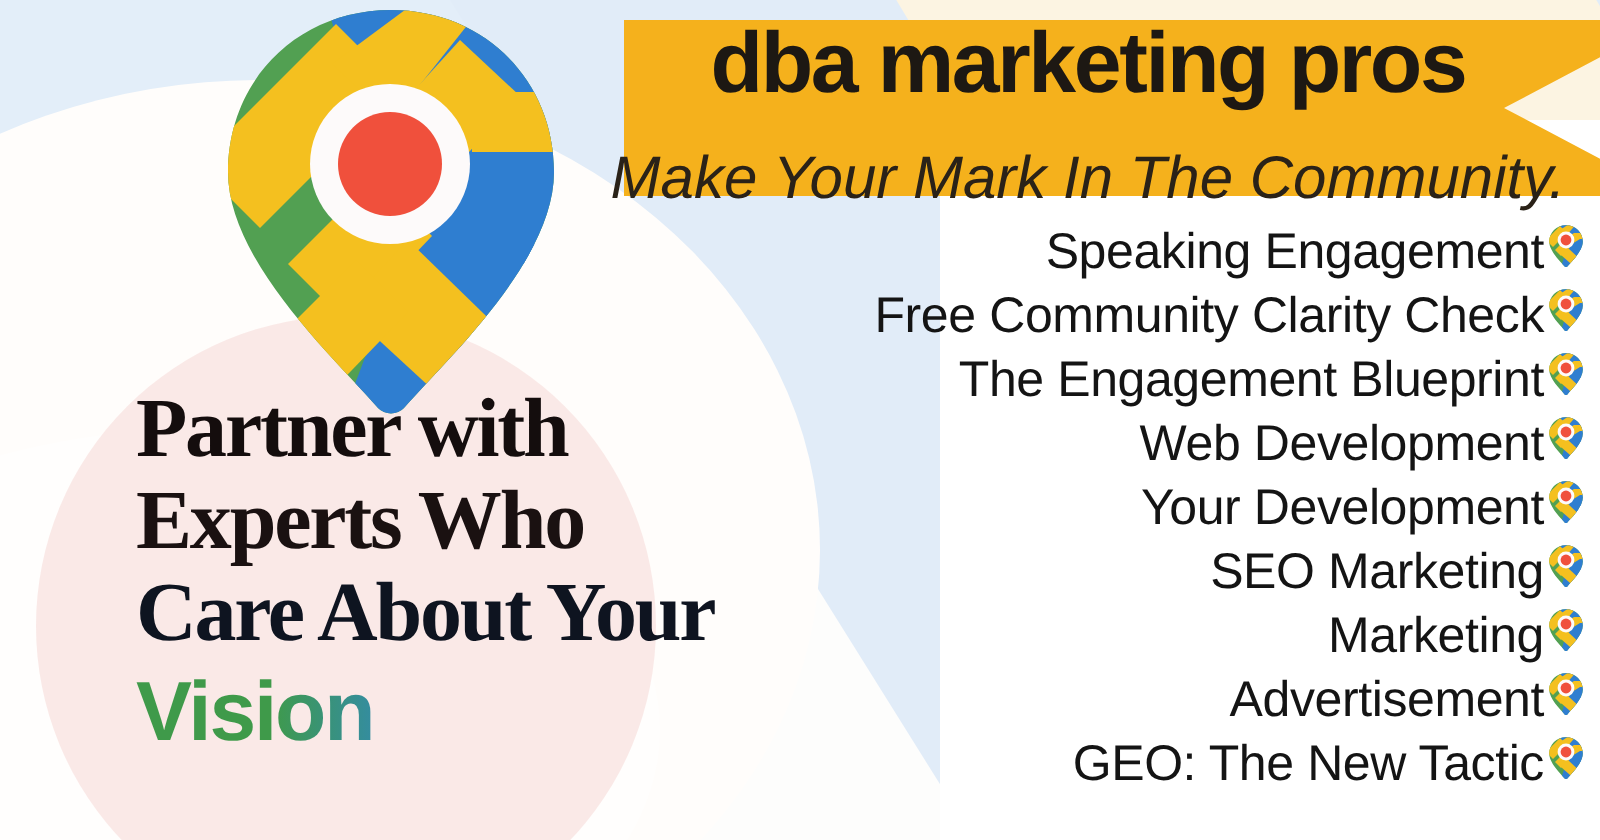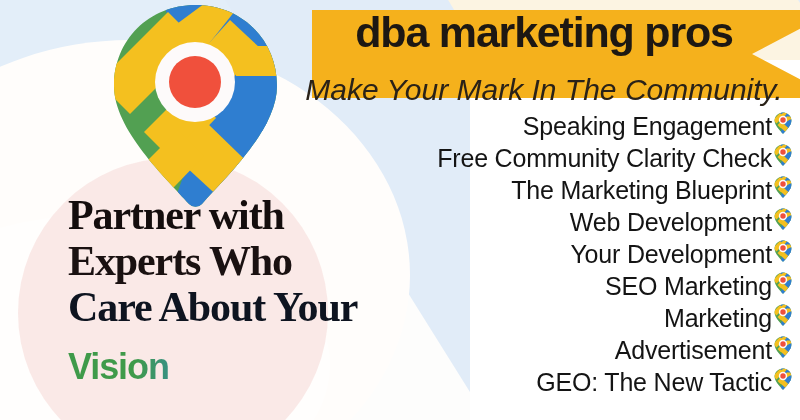--- a/index.html
+++ b/index.html
@@ -131,26 +131,26 @@
     font-weight: bold;
     color: #140d0d;
     line-height: 1.10;
     letter-spacing: -1.1px;
     white-space: nowrap;
     font-family: Liberation Serif, serif;
   }
   .headline-line.l2 { color: #1a1111; }
   .headline-line.l3 { color: #0e1420; }
   .headline-accent {
-    font-size: 36px;
+    font-size: 42px;
     font-weight: bold;
     line-height: 1.10;
     letter-spacing: -1.1px;
     white-space: nowrap;
-    margin-top: 16px;
+    margin-top: 2px;
     background: linear-gradient(90deg,
                 #3f9a4a 0%,
                 #3f9a4a 16%,
                 #2f86c8 34%,
                 #2f86c8 62%,
                 #4aa050 86%,
                 #4aa050 100%);
     -webkit-background-clip: text;
     background-clip: text;
     color: transparent;
@@ -286,21 +286,21 @@
         <polygon points="13,4.5 16,7.5 9.5,11.5 6.5,8.5" fill="#f4c01f"></polygon>
         <polygon points="13,4.5 20,4.5 20,7.5 13,7.5" fill="#f4c01f"></polygon>
         <polygon points="3.5,13 8,8.5 11,11.5 6.5,16" fill="#f4c01f"></polygon>
         <polygon points="6.5,15.5 10,12 18,19.5 15,23" fill="#f4c01f"></polygon>
         <circle cx="9" cy="8" r="4.2" fill="#fdfafa"></circle>
         <circle cx="9" cy="8" r="2.7" fill="#f0503c"></circle>
       </g>
     </svg>
   </div>
       <div class="service-item">
-    <span class="service-label">The Marketing Blueprint</span>
+    <span class="service-label">The Engagement Blueprint</span>
     <svg class="service-pin" viewBox="0 0 18 22">
       <defs>
         <clipPath class="mini-clip" id="minipin2">
           <path d="M9 0.6 C4.2 0.6 0.6 4.2 0.6 8.8 C0.6 13.4 6 18.6 8.3 21.2 a1 1 0 0 0 1.4 0 C12 18.6 17.4 13.4 17.4 8.8 C17.4 4.2 13.8 0.6 9 0.6 Z"></path>
         </clipPath>
       </defs>
       <g clip-path="url(#minipin2)">
         <rect x="0" y="0" width="18" height="22" fill="#52a052"></rect>
         <polygon points="5,-1 20,-1 20,13 9.5,13" fill="#2f7ed0"></polygon>
         <polygon points="9.5,12 20,12 20,23 6,23" fill="#2f7ed0"></polygon>

